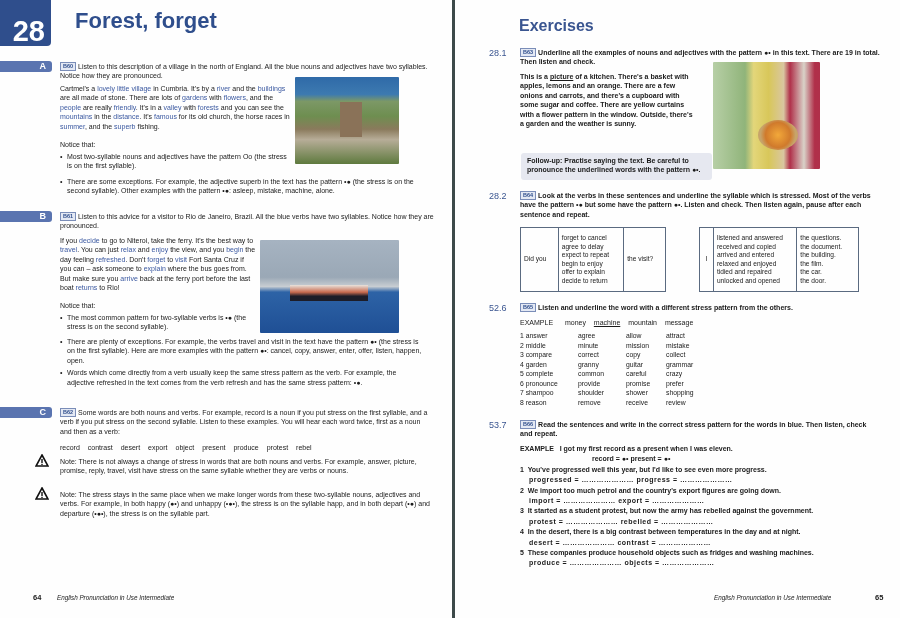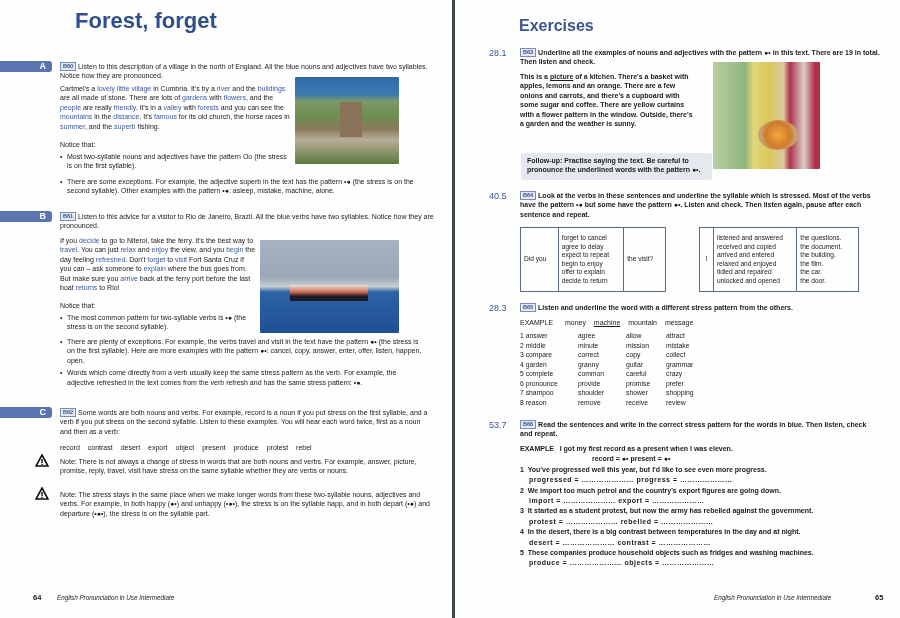--- a/index.html
+++ b/index.html
@@ -41,20 +41,21 @@
   .footer-num { position: absolute; top: 593px; font-weight: bold; font-size: 7.5px; }
   .footer-title { position: absolute; top: 593px; font-style: italic; font-size: 6.3px; }
   .underline { text-decoration: underline; }
   .dots { letter-spacing: 0.5px; }
   .ex4 div { margin-bottom: 1px; }
 </style>
 </head>
 <body>
 
 <div class="page page-left">
+  <div class="unit-box">28</div>
   <div class="unit-title">Forest, forget</div>
 
   <div class="sec-tab" style="top:61px">A</div>
   <div class="para" style="left:60px; top:62px; width:380px;">
     <span class="track">B60</span><span>Listen to this description of a village in the north of England. All the blue nouns and adjectives have two syllables. Notice how they are pronounced.</span>
   </div>
   <div class="para" style="left:60px; top:84px; width:232px;">Cartmel's a <span class="blue">lovely</span> <span class="blue">little</span> <span class="blue">village</span> in Cumbria. It's by a <span class="blue">river</span> and the <span class="blue">buildings</span> are all made of stone. There are lots of <span class="blue">gardens</span> with <span class="blue">flowers</span>, and the <span class="blue">people</span> are really <span class="blue">friendly</span>. It's in a <span class="blue">valley</span> with <span class="blue">forests</span> and you can see the <span class="blue">mountains</span> in the <span class="blue">distance</span>. It's <span class="blue">famous</span> for its old church, the horse races in <span class="blue">summer</span>, and the <span class="blue">superb</span> fishing.</div>
   <div class="img img-village"></div>
   <div class="para" style="left:60px; top:140px;">Notice that:</div>
   <ul class="bullets" style="left:60px; top:152px; width:232px;">
@@ -112,21 +113,21 @@
 <div class="ex-num" style="top:48px;">28.1</div>
 <div class="ex-body bold" style="top:48px; width:370px;">
   <span class="track">B63</span><span>Underline all the examples of nouns and adjectives with the pattern ●• in this text. There are 19 in total. Then listen and check.</span>
 </div>
 <div class="ex-body bold" style="top:72px; width:178px; font-weight:600;">
   <span>This is a </span><span class="underline">picture</span><span> of a kitchen. There's a basket with apples, lemons and an orange. There are a few onions and carrots, and there's a cupboard with some sugar and coffee. There are yellow curtains with a flower pattern in the window. Outside, there's a garden and the weather is sunny.</span>
 </div>
 <div class="img img-kitchen"></div>
 <div class="followup">Follow-up: Practise saying the text. Be careful to pronounce the underlined words with the pattern ●•.</div>
 
-<div class="ex-num" style="top:191px;">40.5</div>
+<div class="ex-num" style="top:191px;">28.2</div>
 <div class="ex-body bold" style="top:191px; width:360px;">
   <span class="track">B64</span><span>Look at the verbs in these sentences and underline the syllable which is stressed. Most of the verbs have the pattern •● but some have the pattern ●•. Listen and check. Then listen again, pause after each sentence and repeat.</span>
 </div>
 <table class="verbs" style="left:520px; top:227px; width:146px;">
   <tbody>
       <tr>
     <td style="width:38px; height:64px;">Did you</td>
     <td style="width:66px;">
       <div>forget to cancel</div>
       <div>agree to delay</div>
@@ -156,21 +157,21 @@
       <div>the document.</div>
       <div>the building.</div>
       <div>the film.</div>
       <div>the car.</div>
       <div>the door.</div>
     </td>
   </tr>
 </tbody>
   </table>
 
-<div class="ex-num" style="top:303px;">28.3</div>
+<div class="ex-num" style="top:303px;">52.6</div>
 <div class="ex-body bold" style="top:303px; width:370px;">
   <span class="track">B65</span><span>Listen and underline the word with a different stress pattern from the others.</span>
 </div>
 <div class="ex-body" style="top:318px; word-spacing:2px;">
   <span>EXAMPLE</span>&nbsp;&nbsp;
   <span>money</span>&nbsp;
   <span class="underline">machine</span>&nbsp;
   <span>mountain</span>&nbsp;
   <span>message</span>
 </div>

